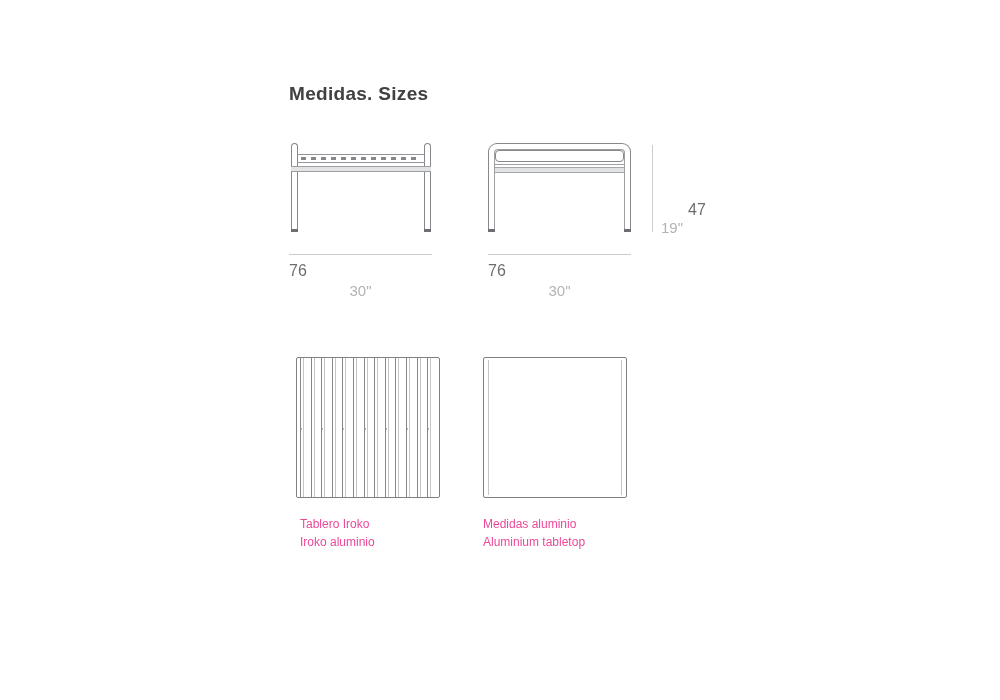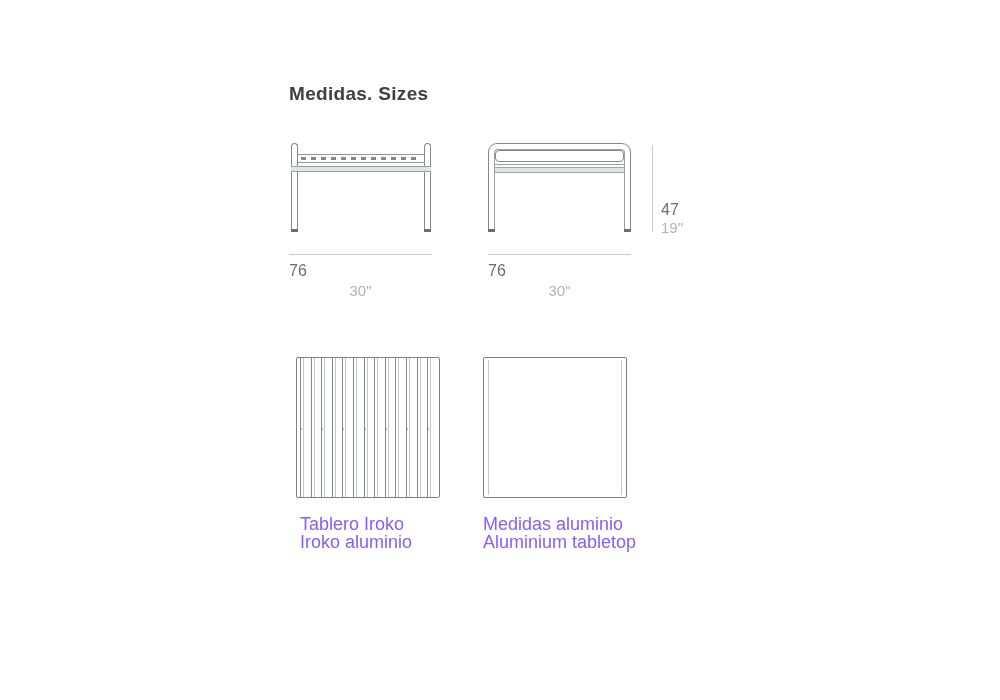--- a/index.html
+++ b/index.html
@@ -71,21 +71,21 @@
   }
   .dim-inches{
     position:absolute;width:143px;text-align:center;
     font-size:15px;color:#b1b3b5;
   }
   #front-width-value{left:289px;top:262px;}
   #front-width-inches{left:289px;top:282px;}
   #side-width-value{left:488px;top:262px;}
   #side-width-inches{left:488px;top:282px;}
   #dim-line-height{left:652px;top:145px;height:87px;border-left:1px solid #cbccce;}
-  #height-value{left:661px;top:201px;font-size:16px;color:#6d6e71;}
+  #height-value{left:688px;top:201px;font-size:16px;color:#6d6e71;}
   #height-inches{left:661px;top:219px;font-size:15px;color:#b1b3b5;}
 
   
   .square{
     position:absolute;top:357px;width:144px;height:141px;background:#fff;
     border:1px solid #7e8083;border-radius:2px;box-sizing:border-box;
   }
   #iroko-square{left:296px;}
   #aluminium-square{left:483px;}
   .slats{
@@ -96,21 +96,21 @@
   .slat-joints{
     position:absolute;left:3px;right:3px;top:50%;height:2px;opacity:.55;
     background:repeating-linear-gradient(90deg,#808285 0 2px,transparent 2px 21.2px);
   }
   .edge-line{position:absolute;top:2px;bottom:2px;width:1px;background:#c4c5c7;}
   .edge-line-left{left:4px;}
   .edge-line-right{right:4px;}
 
   
   .tabletop-label{
-    position:absolute;top:516px;font-size:18px;line-height:17.5px;color:#8b5cf6;
+    position:absolute;top:516px;font-size:12px;line-height:17.5px;color:#ec4899;
   }
   #iroko-label{left:300px;}
   #aluminium-label{left:483px;}
 </style>
 </head>
 <body>
 
 <div class="abs" id="page-title">Medidas. Sizes</div>
 
 <div class="abs" id="front-view">

